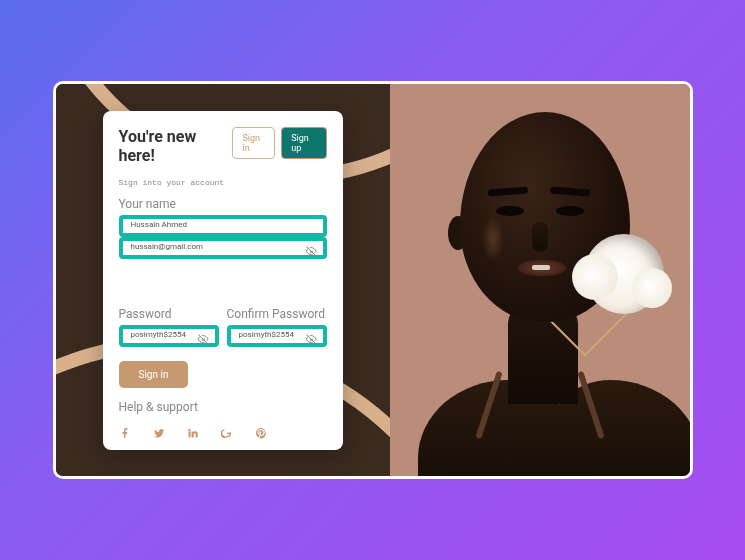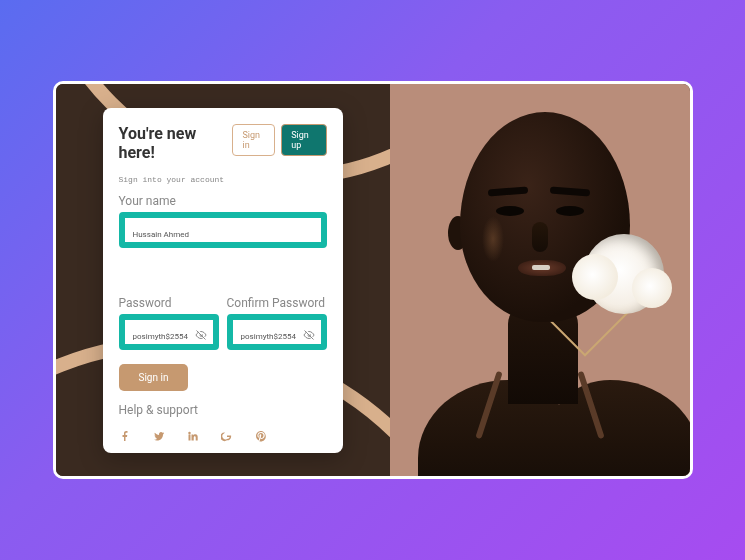--- a/index.html
+++ b/index.html
@@ -40,23 +40,23 @@
   .title { font-size: 16px; font-weight: 700; color: #333; }
   .subtitle { font-size: 8px; color: #888; margin-top: 13px; font-family: Liberation Mono, monospace; }
   .tab-row { display: flex; gap: 6px; }
   .tab {
     font-size: 9px; padding: 5px 9px; border-radius: 4px; cursor: pointer;
     border: 1px solid #d8b08c; color: #c69970; background: #fff;
   }
   .tab.active { background: #0f766e; color: #fff; border-color: #c69970; }
   .field-label { font-size: 12px; color: #888; margin-top: 8px; margin-bottom: 4px; display: block; }
   .input-wrap {
-    position: relative; display: flex; align-items: flex-start;
-    border: 6px solid #14b8a6; border-radius: 4px; height: 22px;
-    padding: 12px 8px;
+    position: relative; display: flex; align-items: flex-end;
+    border: 4px solid #14b8a6; border-radius: 4px; height: 22px;
+    padding: 4px 8px;
   }
   .input-wrap input {
     border: none; outline: none; width: 100%; font-size: 8px; color: #555; background: transparent;
   }
   .eye-btn { position: absolute; right: 6px; top: 50%; transform: translateY(-50%); width: 12px; height: 12px; cursor: pointer; color: #888; }
   .row-2 { display: flex; gap: 8px; margin-top: 40px; }
   .row-2 > div { flex: 1; }
   .submit-btn {
     margin-top: 14px; background: #c69970; color: #fff; border: none;
     font-size: 10px; padding: 8px 20px; border-radius: 5px; cursor: pointer;
@@ -123,20 +123,28 @@
           <div class="tab">Sign in</div>
           <div class="tab active">Sign up</div>
         </div>
       </div>
 
       <label class="field-label">Your name</label>
       <div class="input-wrap">
         <input type="text" value="Hussain Ahmed" style="">
       </div>
 
+      <div class="input-wrap">
+        <input type="text" value="hussain@gmail.com" style="">
+        <span class="eye-btn">
+          <svg viewBox="0 0 24 24" fill="none" stroke="currentColor" stroke-width="2">
+              <path d="M3 3l18 18M10.6 10.6A3 3 0 0012 15a3 3 0 002.4-4.4M9.9 5.1A9.8 9.8 0 0112 5c5 0 9 4.5 10 7-0.4 1-1.3 2.4-2.6 3.7M6.6 6.6C4.5 8 3 10.2 2 12c1 2.5 5 7 10 7 1.2 0 2.4-.2 3.4-.7"></path>
+            </svg>
+        </span>
+      </div>
 
       <div class="row-2">
         <div>
           <label class="field-label">Password</label>
           <div class="input-wrap">
             <input type="text" value="posimyth$2554" style="">
             <span class="eye-btn">
               <svg viewBox="0 0 24 24" fill="none" stroke="currentColor" stroke-width="2">
                   <path d="M3 3l18 18M10.6 10.6A3 3 0 0012 15a3 3 0 002.4-4.4M9.9 5.1A9.8 9.8 0 0112 5c5 0 9 4.5 10 7-0.4 1-1.3 2.4-2.6 3.7M6.6 6.6C4.5 8 3 10.2 2 12c1 2.5 5 7 10 7 1.2 0 2.4-.2 3.4-.7"></path>
                 </svg>

